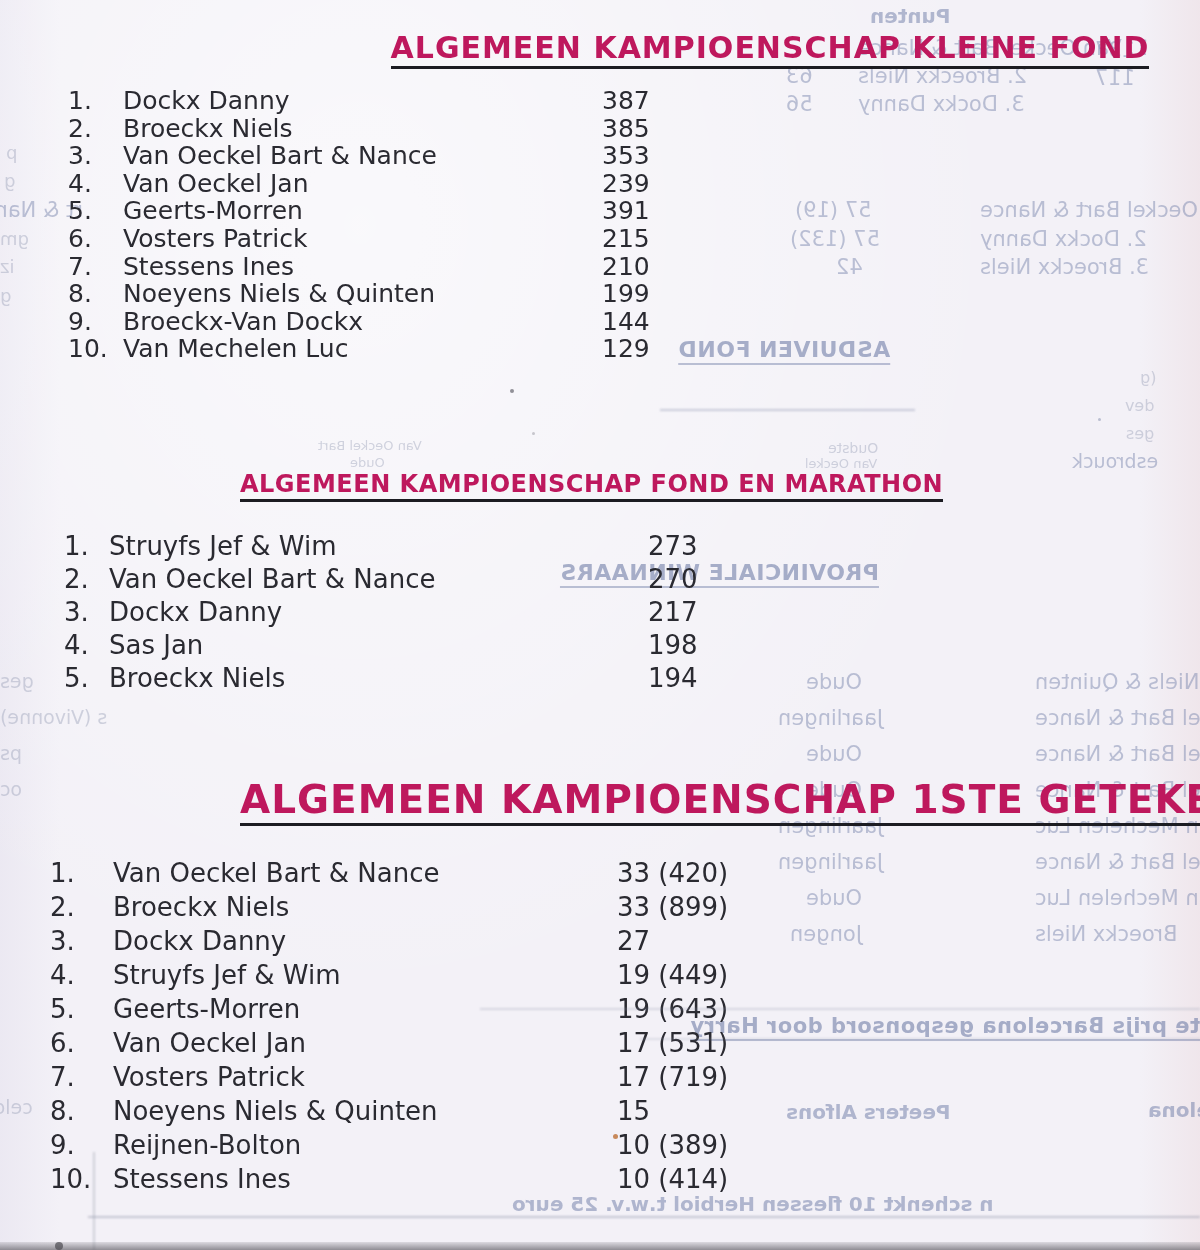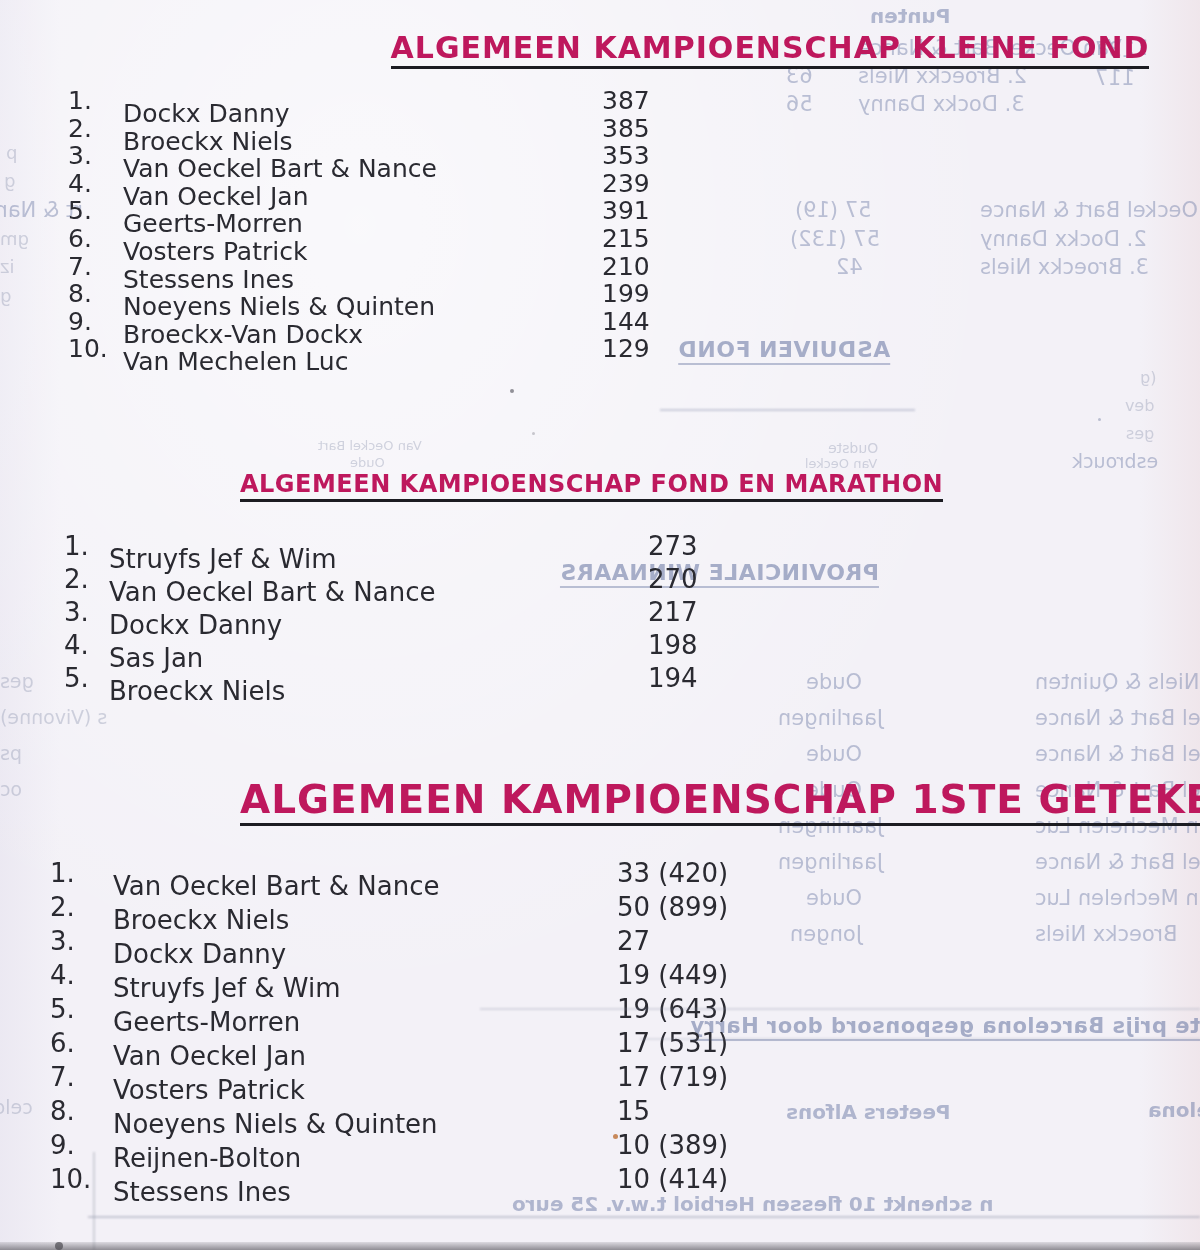--- a/index.html
+++ b/index.html
@@ -14,21 +14,21 @@
   #page{position:absolute;inset:0;}
   
   .title{
     position:absolute;text-align:center;font-weight:bold;color:#be185d;
     letter-spacing:1px;white-space:nowrap;
   }
   .title span{border-bottom:3px solid #1c1c22;padding-bottom:1px;}
   .rank-list{position:absolute;color:#2a2a31;}
   .lrow{position:relative;white-space:nowrap;}
   .lrow .num{position:absolute;left:0;top:0;}
-  .lrow .nm{position:absolute;top:13px;}
+  .lrow .nm{position:absolute;top:0;}
   .lrow .val{position:absolute;top:0;}
   #list1{left:68px;top:86px;font-size:25px;}
   #list1 .lrow{height:27.6px;}
   #list1 .nm{left:55px;} #list1 .val{left:534px;}
   #list2{left:64px;top:531px;font-size:26px;}
   #list2 .lrow{height:33px;}
   #list2 .nm{left:45px;} #list2 .val{left:584px;}
   #list3{left:50px;top:858px;font-size:26px;}
   #list3 .lrow{height:34px;}
   #list3 .nm{left:63px;} #list3 .val{left:567px;}
@@ -206,21 +206,21 @@
   </div>
   <div class="rank-list" id="list3">
       <div class="lrow">
         <span class="num">1.</span>
         <span class="nm">Van Oeckel Bart &amp; Nance</span>
         <span class="val">33 (420)</span>
       </div>
       <div class="lrow">
         <span class="num">2.</span>
         <span class="nm">Broeckx Niels</span>
-        <span class="val">50 (899)</span>
+        <span class="val">33 (899)</span>
       </div>
       <div class="lrow">
         <span class="num">3.</span>
         <span class="nm">Dockx Danny</span>
         <span class="val">27</span>
       </div>
       <div class="lrow">
         <span class="num">4.</span>
         <span class="nm">Struyfs Jef &amp; Wim</span>
         <span class="val">19 (449)</span>

